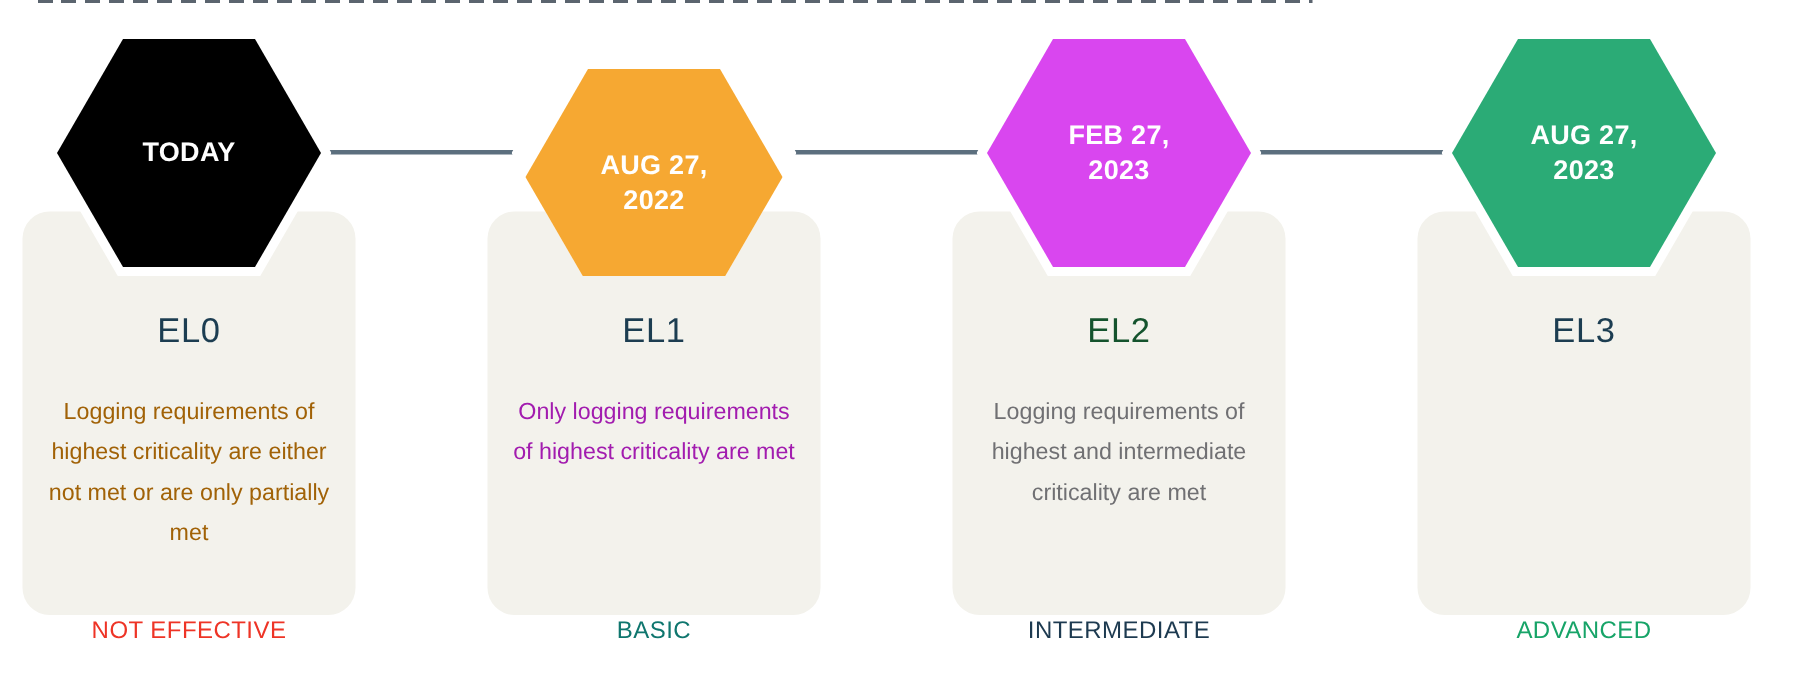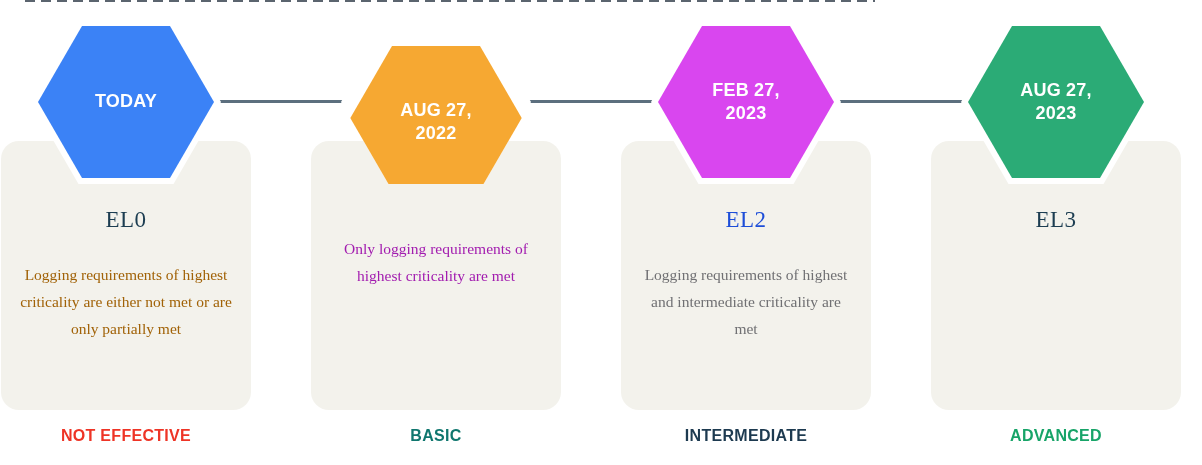--- a/index.html
+++ b/index.html
@@ -79,92 +79,92 @@
     text-align: center;
     color: #ffffff;
     font-size: 18px;
     font-weight: 700;
     line-height: 1.3;
     letter-spacing: 0.2px;
   }
 
   .card {
     margin-top: 141px;
-    width: 250px;
+    width: 222px;
     height: 269px;
     border-radius: 18px;
     padding: 66px 17px 0 17px;
     text-align: center;
     z-index: 1;
-    font-family: Liberation Serif, serif;
   }
   .card-title {
     font-size: 23px;
     font-weight: 500;
     letter-spacing: 0.5px;
     line-height: 26px;
   }
   .card-desc {
     margin-top: 28px;
     font-size: 15.5px;
     line-height: 27px;
   }
 
   .status-label {
-    margin-top: 17px;
+    margin-top: 2px;
     font-size: 16px;
-    font-weight: 700;
+    font-weight: 400;
     letter-spacing: 0.3px;
     text-align: center;
   }
 </style>
 </head>
 <body>
 
 <div class="canvas">
 
   <div class="top-dashes"></div>
 
   <div class="connector" style="background-color: rgb(92, 111, 126);"></div>
 
   <div class="row">
 
     <div class="stage">
       <div class="hex-outer">
-        <div class="hex-inner" style="background-color: #3b82f6;">
+        <div class="hex-inner" style="background-color: #000000;">
           <span class="hex-date">TODAY</span>
         </div>
       </div>
       <div class="card" style="background-color: rgb(243, 242, 236);">
         <div class="card-title" style="color: rgb(28, 61, 81);">EL0</div>
         <p class="card-desc" style="color: #a16207;">Logging requirements of highest criticality are either not met or are only partially met</p>
       </div>
       <div class="status-label" style="color: rgb(238, 52, 38);">NOT EFFECTIVE</div>
     </div>
 
     <div class="stage">
       <div class="hex-outer">
         <div class="hex-inner" style="background-color: rgb(246, 168, 50); margin-top: 40px;">
           <span class="hex-date">AUG 27, 2022</span>
         </div>
       </div>
       <div class="card" style="background-color: rgb(243, 242, 236);">
+        <div class="card-title" style="color: rgb(28, 61, 81);">EL1</div>
         <p class="card-desc" style="color: #a21caf;">Only logging requirements of highest criticality are met</p>
       </div>
       <div class="status-label" style="color: #0f766e;">BASIC</div>
     </div>
 
     <div class="stage">
       <div class="hex-outer">
         <div class="hex-inner" style="background-color: #d946ef;">
           <span class="hex-date">FEB 27, 2023</span>
         </div>
       </div>
       <div class="card" style="background-color: rgb(243, 242, 236);">
-        <div class="card-title" style="color: #1d4ed8;">EL2</div>
+        <div class="card-title" style="color: #14532d;">EL2</div>
         <p class="card-desc" style="color: rgb(112, 112, 115);">Logging requirements of highest and intermediate criticality are met</p>
       </div>
       <div class="status-label" style="color: rgb(29, 58, 80);">INTERMEDIATE</div>
     </div>
 
     <div class="stage">
       <div class="hex-outer">
         <div class="hex-inner" style="background-color: rgb(43, 171, 118);">
           <span class="hex-date">AUG 27, 2023</span>
         </div>

